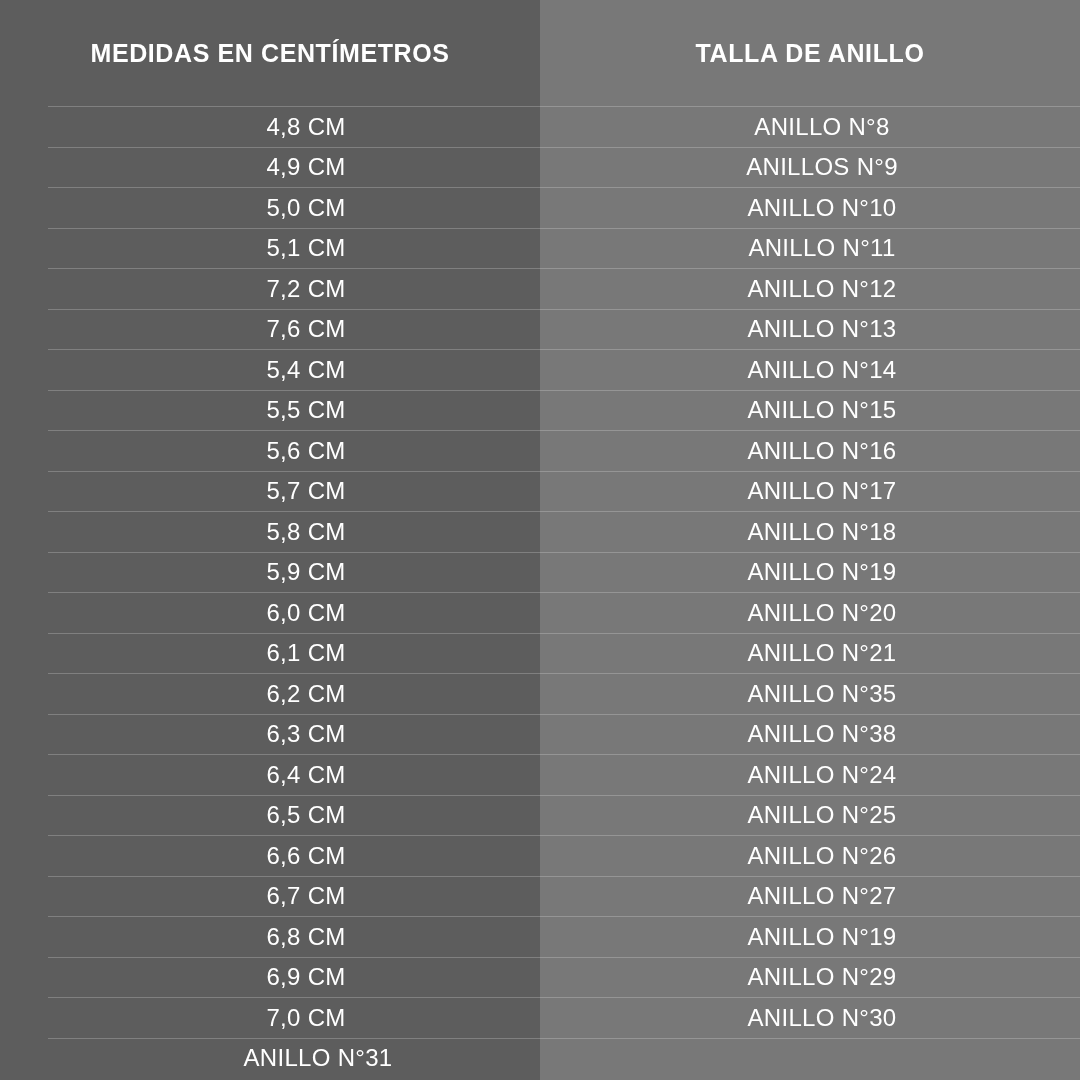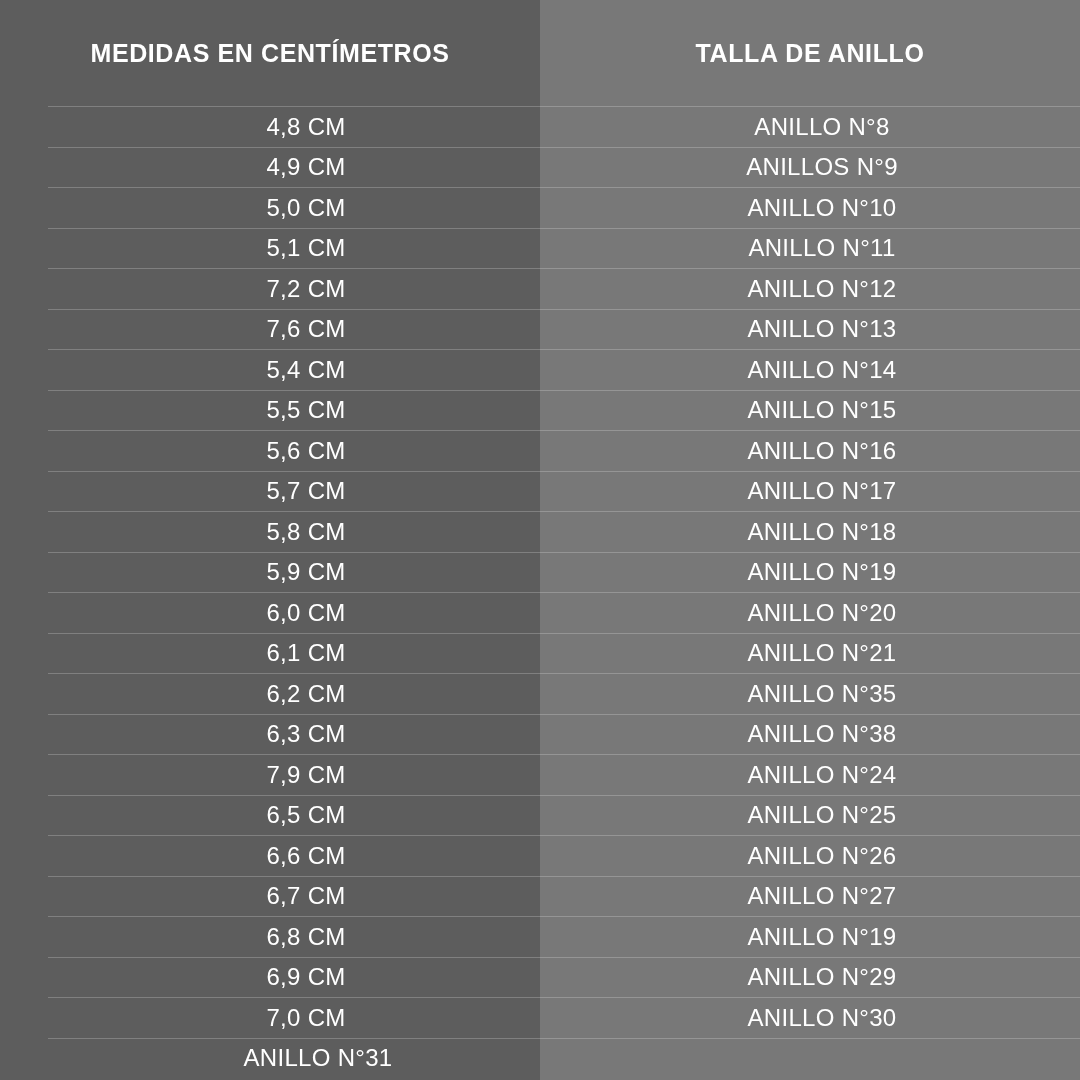--- a/index.html
+++ b/index.html
@@ -165,21 +165,21 @@
       </div>
       <div class="row">
         <div class="cell cell-left">6,2 CM</div>
         <div class="cell cell-right">ANILLO N°35</div>
       </div>
       <div class="row alt">
         <div class="cell cell-left">6,3 CM</div>
         <div class="cell cell-right">ANILLO N°38</div>
       </div>
       <div class="row">
-        <div class="cell cell-left">7,9 CM</div>
+        <div class="cell cell-left">6,4 CM</div>
         <div class="cell cell-right">ANILLO N°24</div>
       </div>
       <div class="row alt">
         <div class="cell cell-left">6,5 CM</div>
         <div class="cell cell-right">ANILLO N°25</div>
       </div>
       <div class="row">
         <div class="cell cell-left">6,6 CM</div>
         <div class="cell cell-right">ANILLO N°26</div>
       </div>

